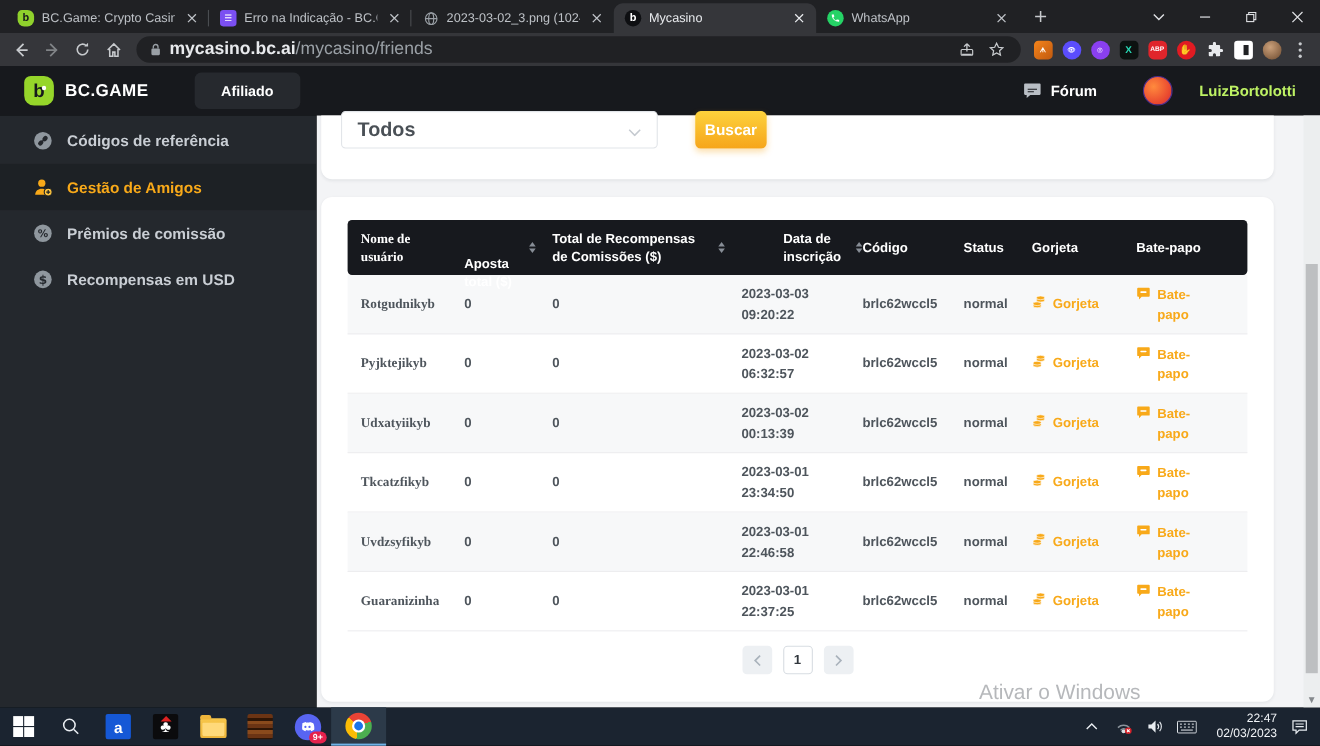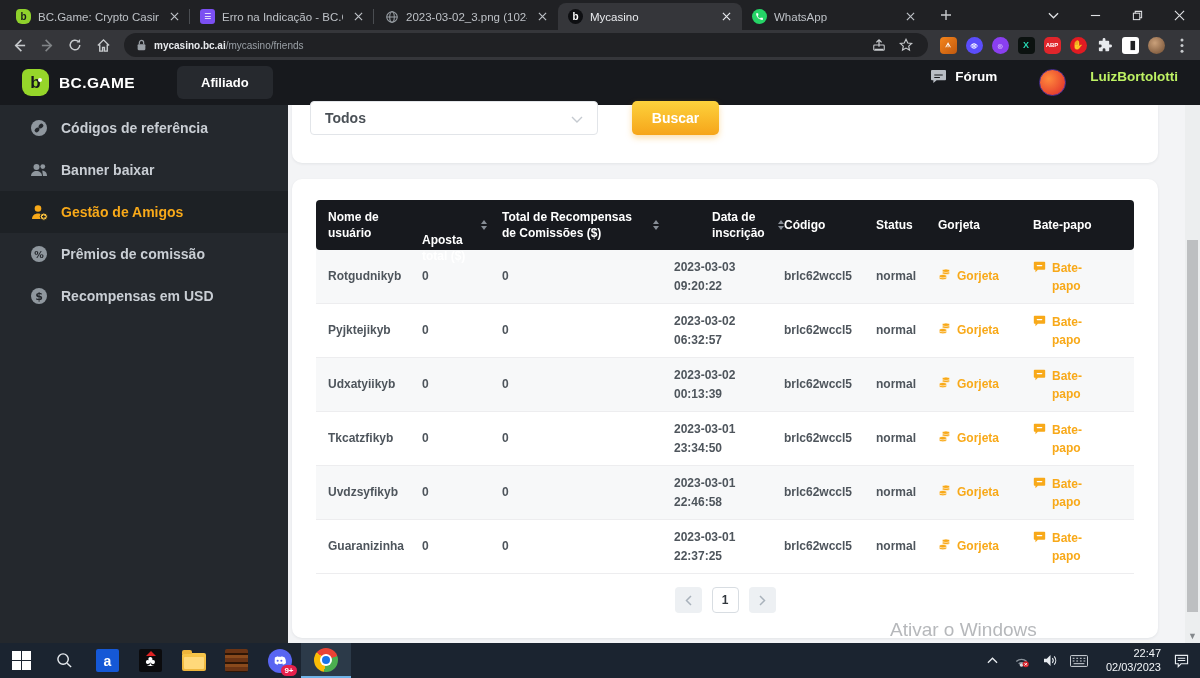--- a/index.html
+++ b/index.html
@@ -21,63 +21,63 @@
   .fav-wa{background:#25d366;border-radius:50%;}
   .newtab{width:28px;height:28px;margin:0 0 1px 6px;display:flex;align-items:center;justify-content:center;color:#c7cacd;}
   .tstrip-right{margin-left:auto;display:flex;height:30px;align-items:center;}
   .winbtn{width:42px;height:30px;display:flex;align-items:center;justify-content:center;color:#dfe1e4;}
 
   
   .toolbar{height:30px;background:#35363a;display:flex;align-items:center;padding:0 8px;gap:6px;flex:none;}
   .navbtn{width:22px;height:22px;display:flex;align-items:center;justify-content:center;color:#c7cacd;flex:none;}
   .navbtn.dim{color:#818487;}
   .urlbox{flex:1;height:24px;background:#202124;border-radius:12px;display:flex;align-items:center;padding:0 12px;gap:7px;margin:0 4px;min-width:0;}
-  .urltext{font-size:10px;white-space:nowrap;overflow:hidden;flex:1;}
+  .urltext{font-size:16px;white-space:nowrap;overflow:hidden;flex:1;}
   .urltext b{color:#e8eaed;font-weight:700;}
   .urltext span{color:#9aa0a6;}
   .ext{width:20px;height:20px;flex:none;display:flex;align-items:center;justify-content:center;}
   .ext .bubble{width:17px;height:17px;border-radius:50%;display:flex;align-items:center;justify-content:center;font-size:6px;font-weight:800;color:#fff;}
 
   
   .appheader{height:45px;background:#17191d;display:flex;align-items:center;padding:0 22px;flex:none;}
   .logo{width:27px;height:27px;background:#96d62a;border-radius:6px 9px 9px 9px;position:relative;display:flex;align-items:center;justify-content:center;color:#16181c;font-weight:800;font-size:17px;}
   .logo i{position:absolute;width:4px;height:4px;border-radius:50%;background:#fff;right:7px;top:9px;}
   .brand{color:#fff;font-size:15.5px;font-weight:800;letter-spacing:.4px;margin-left:10px;}
   .afiliado{margin-left:42px;background:#26292e;color:#fff;font-size:13px;font-weight:700;padding:9px 24px;border-radius:6px;}
-  .hdr-right{margin-left:auto;display:flex;align-items:flex-start;gap:24px;}
+  .hdr-right{margin-left:auto;display:flex;align-items:center;gap:24px;}
   .forum{display:flex;align-items:center;gap:8px;color:#fff;font-size:13.5px;font-weight:700;margin-right:18px;}
   .avatar{width:27px;height:27px;border-radius:50%;background:radial-gradient(circle at 35% 35%,#ff8a3d,#e8442e 70%,#7e2db0);border:1px solid #4b2f8f;}
   .username{color:#bef264;font-size:13.5px;font-weight:800;}
 
   
   .bodyrow{flex:1;display:flex;min-height:0;}
   .sidebar{width:288px;background:#24282d;position:relative;flex:none;padding-top:2px;}
   .sitem{height:42px;display:flex;align-items:center;gap:13px;padding-left:30px;color:#c9ced4;font-size:14px;font-weight:600;}
   .sitem .sic{width:18px;height:18px;flex:none;display:flex;align-items:center;justify-content:center;}
   .sitem.active{background:#1d2125;color:#f8a919;}
   .sbottom{position:absolute;left:16px;bottom:42px;display:flex;gap:14px;}
   .pill{height:34px;border-radius:17px;background:#3a4046;color:#fff;display:flex;align-items:center;gap:9px;padding:0 16px;font-size:13px;font-weight:700;}
   .tg-ic{width:20px;height:20px;border-radius:50%;background:#2fa7e0;display:flex;align-items:center;justify-content:center;}
 
   .content{flex:1;position:relative;background:#f3f4f6;min-width:0;}
   .card{position:absolute;left:4px;width:866px;background:#fff;box-shadow:0 1px 3px rgba(20,30,40,.07);}
   .filtercard{top:0;height:58px;border-radius:0 0 10px 10px;}
-  .select{position:absolute;left:18px;top:-4px;width:288px;height:34px;border:1px solid #e2e5e9;border-radius:4px;background:#fff;display:flex;align-items:center;padding:0 14px;color:#4a5056;font-size:14px;font-weight:600;}
+  .select{position:absolute;left:18px;top:-4px;width:288px;height:34px;border:1px solid #e2e5e9;border-radius:4px;background:#fff;display:flex;align-items:center;padding:0 14px;color:#4a5056;font-size:18px;font-weight:600;}
   .select .chev{margin-left:auto;color:#c5cad0;}
-  .buscar{position:absolute;left:340px;top:-4px;width:87px;height:34px;border:none;border-radius:5px;background:linear-gradient(180deg,#fdd23c,#f6a51a);color:#fff;font-weight:800;font-size:14px;font-family:inherit;box-shadow:0 3px 6px rgba(246,165,26,.35);}
+  .buscar{position:absolute;left:340px;top:-4px;width:65px;height:34px;border:none;border-radius:5px;background:linear-gradient(180deg,#fdd23c,#f6a51a);color:#fff;font-weight:800;font-size:14px;font-family:inherit;box-shadow:0 3px 6px rgba(246,165,26,.35);}
 
   .tablecard{top:74px;height:459px;border-radius:10px;padding:21px 24px 0 24px;}
   .thead{display:flex;align-items:center;background:#17191e;color:#fff;border-radius:4px;height:50px;font-size:12px;font-weight:700;}
   .th{display:flex;align-items:center;}
   .th .lbl{line-height:1.35;}
   .sort{display:flex;flex-direction:column;gap:2px;margin-left:9px;}
   .sort i{width:0;height:0;border-left:3.5px solid transparent;border-right:3.5px solid transparent;}
   .sort .up{border-bottom:4px solid #878d96;}
   .sort .dn{border-top:4px solid #878d96;}
-  .c-name{width:106px;padding-left:12px;}
+  .c-name{width:106px;padding-left:12px;font-family:Liberation Serif, serif;}
   .c-bet{width:80px;}
   .c-rew{width:172px;}
   .c-date{width:110px;}
   .c-code{width:92px;}
   .c-status{width:62px;}
   .c-tip{width:95px;}
   .c-chat{width:101px;}
   .th.c-bet .lbl{max-width:50px;margin-top:46px;}
   .th.c-rew .lbl{max-width:142px;}
   .th.c-date .lbl{max-width:58px;margin-left:38px;}
@@ -330,33 +330,20 @@
               <circle cx="9" cy="9" r="8" fill="#8f979e"></circle>
               <g transform="rotate(-45 9 9)" fill="#24282d">
                 <rect x="3.6" y="7" width="5.2" height="4" rx="2"></rect>
                 <rect x="9.2" y="7" width="5.2" height="4" rx="2"></rect>
                 <rect x="6.5" y="8.3" width="5" height="1.4"></rect>
               </g>
             </svg>
           </span>
         <span>Códigos de referência</span>
       </div>
-      <div class="sitem">
-        <span class="sic">
-            <svg width="18" height="16" viewBox="0 0 18 16">
-              <g fill="#8f979e">
-                <circle cx="6.5" cy="5" r="3"></circle>
-                <path d="M1 14c0-3 2.5-5 5.5-5s5.5 2 5.5 5z"></path>
-                <circle cx="12.8" cy="4.6" r="2.4"></circle>
-                <path d="M12.2 8.6c2.7.2 4.8 2.2 4.8 5.4h-4z"></path>
-              </g>
-            </svg>
-          </span>
-        <span>Banner baixar</span>
-      </div>
       <div class="sitem active">
         <span class="sic">
             <svg width="18" height="17" viewBox="0 0 18 17">
               <g fill="#f8a919">
                 <circle cx="8" cy="4.5" r="3.3"></circle>
                 <path d="M2 15c0-3.4 2.7-5.5 6-5.5s6 2.1 6 5.5z"></path>
               </g>
               <circle cx="13.8" cy="12.6" r="3.6" fill="#ffc63f" stroke="#1d2125" stroke-width="1"></circle>
               <path d="M13.8 10.8v3.6M12 12.6h3.6" stroke="#1d2125" stroke-width="1.1"></path>
             </svg>

